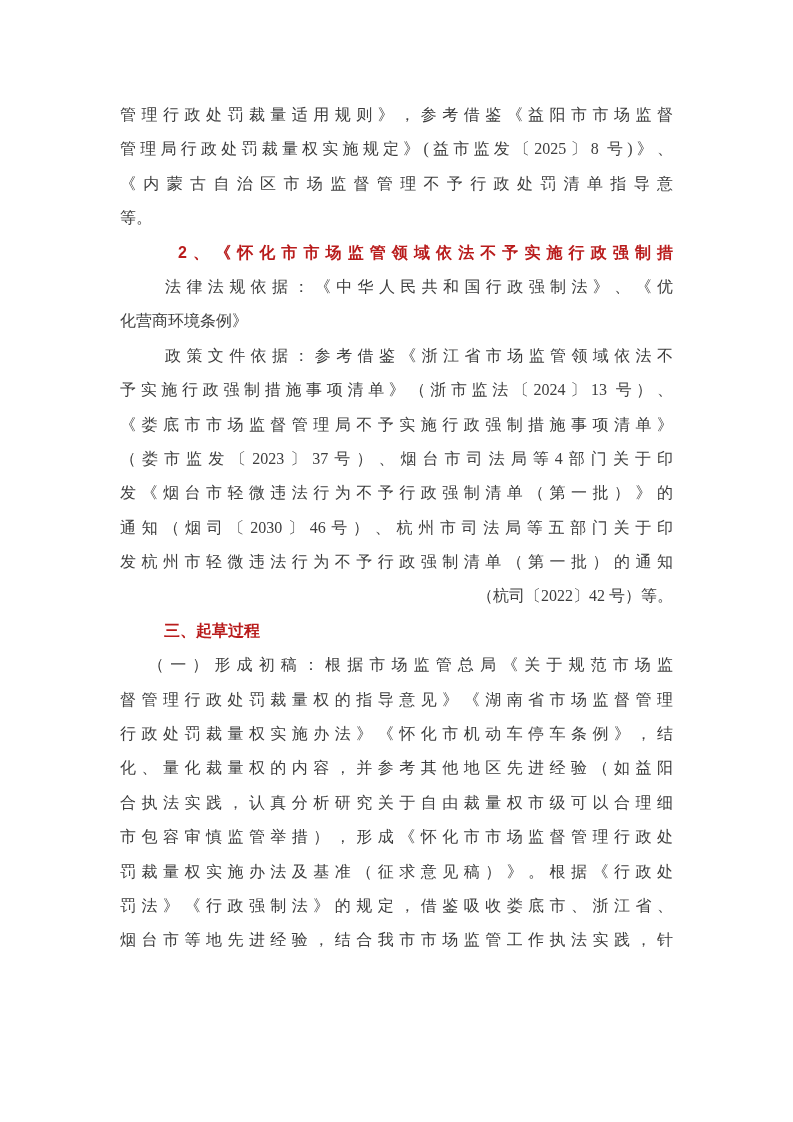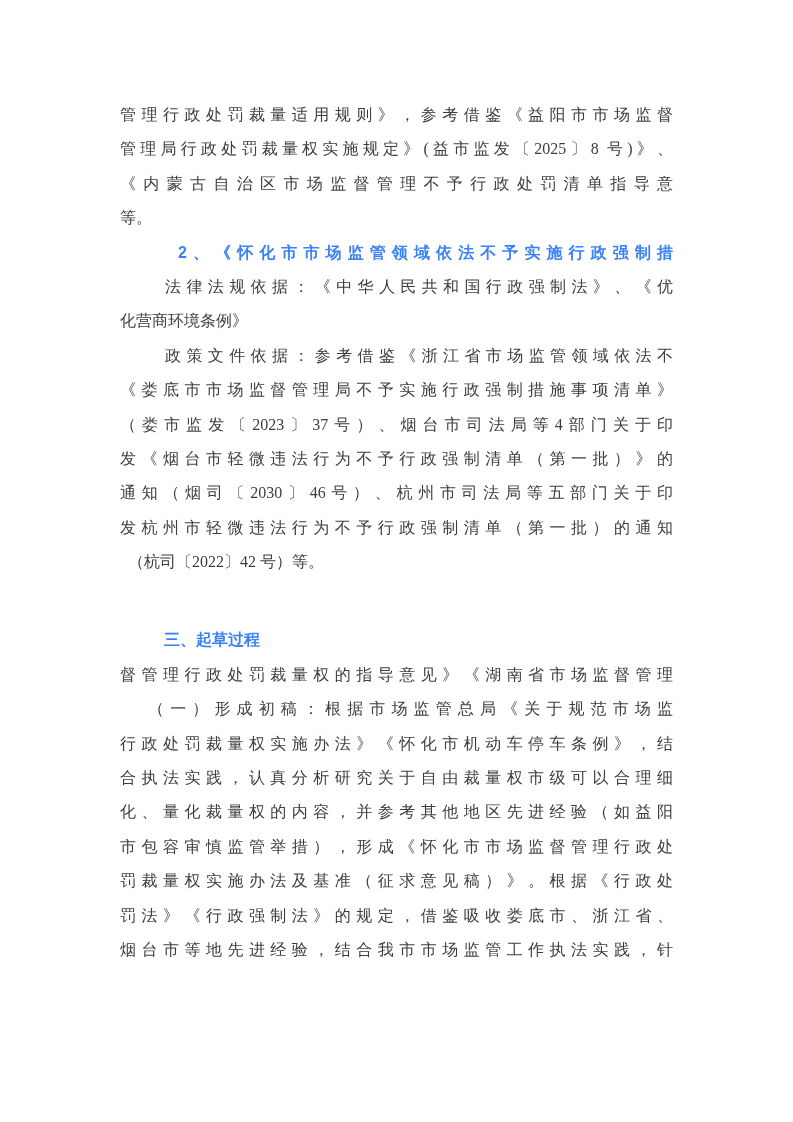--- a/index.html
+++ b/index.html
@@ -31,47 +31,48 @@
   }
   
   .line.j {
     white-space: normal;
     text-align: justify;
     text-align-last: justify;
     text-justify: inter-character;
   }
   .line.b {
     font-weight: bold;
-    color: #3b82f6;
+    color: #b91c1c;
     font-family: "Liberation Sans", "DejaVu Sans", sans-serif;
   }
 </style>
 </head>
 <body>
 
 <div class="page">
   <div class="doc" id="doc-lines">
       <div class="line j">管理行政处罚裁量适用规则》，参考借鉴《益阳市市场监督</div>
       <div class="line j">管理局行政处罚裁量权实施规定》(益市监发〔2025〕8 号)》、</div>
       <div class="line j">《内蒙古自治区市场监督管理不予行政处罚清单指导意</div>
       <div class="line">等。</div>
       <div class="line b j" style="text-indent: 58px;">2、《怀化市市场监管领域依法不予实施行政强制措</div>
       <div class="line j" style="text-indent: 45px;">法律法规依据：《中华人民共和国行政强制法》、《优</div>
       <div class="line">化营商环境条例》</div>
       <div class="line j" style="text-indent: 45px;">政策文件依据：参考借鉴《浙江省市场监管领域依法不</div>
+      <div class="line j">予实施行政强制措施事项清单》（浙市监法〔2024〕13 号）、</div>
       <div class="line j">《娄底市市场监督管理局不予实施行政强制措施事项清单》</div>
       <div class="line j">（娄市监发〔2023〕37号）、烟台市司法局等4部门关于印</div>
       <div class="line j">发《烟台市轻微违法行为不予行政强制清单（第一批）》的</div>
       <div class="line j">通知（烟司〔2030〕46号）、杭州市司法局等五部门关于印</div>
       <div class="line j">发杭州市轻微违法行为不予行政强制清单（第一批）的通知</div>
-      <div class="line" style="text-indent: 8px;">（杭司〔2022〕42 号）等。</div>
-      <div class="line b" style="text-indent: 44px; margin-top: 44px;">三、起草过程</div>
+      <div class="line" style="text-indent: 8px; text-align: right;">（杭司〔2022〕42 号）等。</div>
+      <div class="line b" style="text-indent: 44px;">三、起草过程</div>
+      <div class="line j" style="text-indent: 28px;">（一）形成初稿：根据市场监管总局《关于规范市场监</div>
       <div class="line j">督管理行政处罚裁量权的指导意见》《湖南省市场监督管理</div>
-      <div class="line j" style="text-indent: 28px;">（一）形成初稿：根据市场监管总局《关于规范市场监</div>
       <div class="line j">行政处罚裁量权实施办法》《怀化市机动车停车条例》，结</div>
+      <div class="line j">化、量化裁量权的内容，并参考其他地区先进经验（如益阳</div>
       <div class="line j">合执法实践，认真分析研究关于自由裁量权市级可以合理细</div>
-      <div class="line j">化、量化裁量权的内容，并参考其他地区先进经验（如益阳</div>
       <div class="line j">市包容审慎监管举措），形成《怀化市市场监督管理行政处</div>
       <div class="line j">罚裁量权实施办法及基准（征求意见稿）》。根据《行政处</div>
       <div class="line j">罚法》《行政强制法》的规定，借鉴吸收娄底市、浙江省、</div>
       <div class="line j">烟台市等地先进经验，结合我市市场监管工作执法实践，针</div>
     </div>
 </div>
 
 </body></html>

